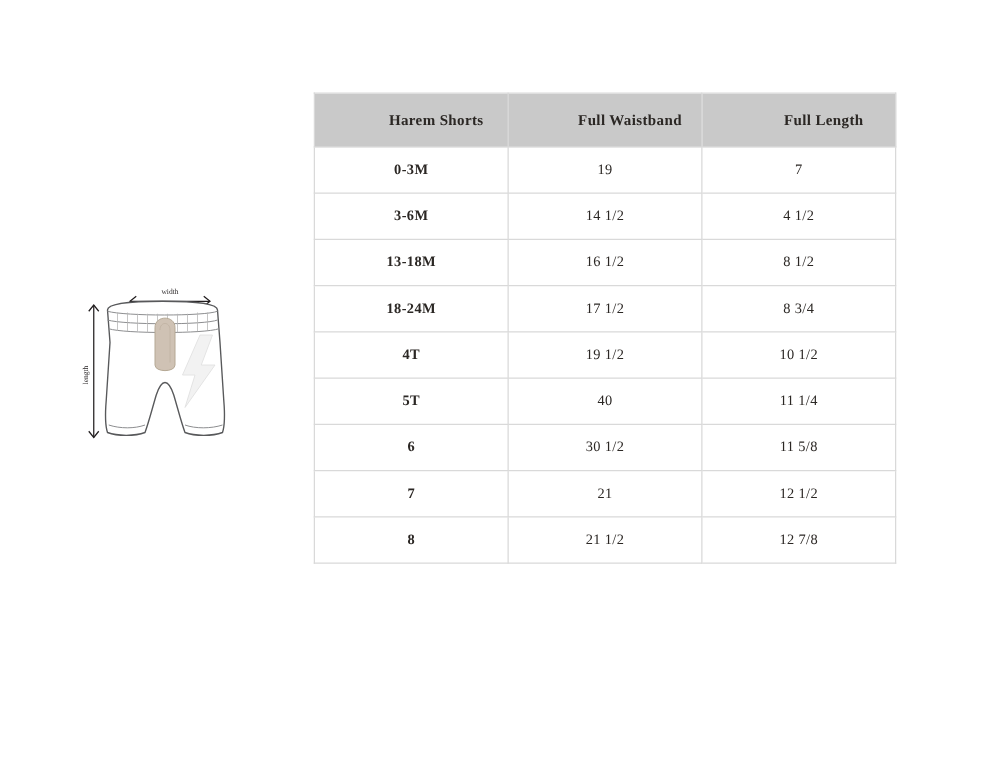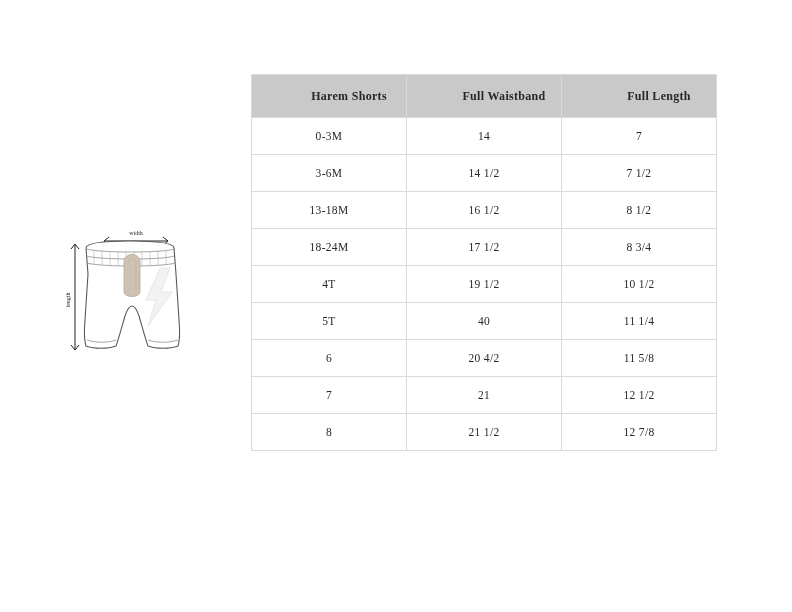--- a/index.html
+++ b/index.html
@@ -60,21 +60,21 @@
   }
   .col-style { width: 155px; }
   .col-waist { width: 155px; }
   .col-length { width: 155px; }
 
   .size-table td {
     background: #ffffff;
     color: #2b2724;
   }
   .size-table tbody tr td:first-child {
-    font-weight: 400;
+    font-weight: 700;
   }
 </style>
 </head>
 <body>
 
 <div class="page">
 
   <div class="illustration">
     <svg viewBox="0 0 160 150" width="160" height="150" xmlns="http://www.w3.org/2000/svg">
 
@@ -153,27 +153,27 @@
     <thead>
       <tr>
         <th>Harem Shorts</th>
         <th>Full Waistband</th>
         <th>Full Length</th>
       </tr>
     </thead>
     <tbody>
       <tr>
         <td>0-3M</td>
-        <td>14</td>
+        <td>19</td>
         <td>7</td>
       </tr>
       <tr>
         <td>3-6M</td>
         <td>14 1/2</td>
-        <td>7 1/2</td>
+        <td>4 1/2</td>
       </tr>
       <tr>
         <td>13-18M</td>
         <td>16 1/2</td>
         <td>8 1/2</td>
       </tr>
       <tr>
         <td>18-24M</td>
         <td>17 1/2</td>
         <td>8 3/4</td>
@@ -183,21 +183,21 @@
         <td>19 1/2</td>
         <td>10 1/2</td>
       </tr>
       <tr>
         <td>5T</td>
         <td>40</td>
         <td>11 1/4</td>
       </tr>
       <tr>
         <td>6</td>
-        <td>20 4/2</td>
+        <td>30 1/2</td>
         <td>11 5/8</td>
       </tr>
       <tr>
         <td>7</td>
         <td>21</td>
         <td>12 1/2</td>
       </tr>
       <tr>
         <td>8</td>
         <td>21 1/2</td>

